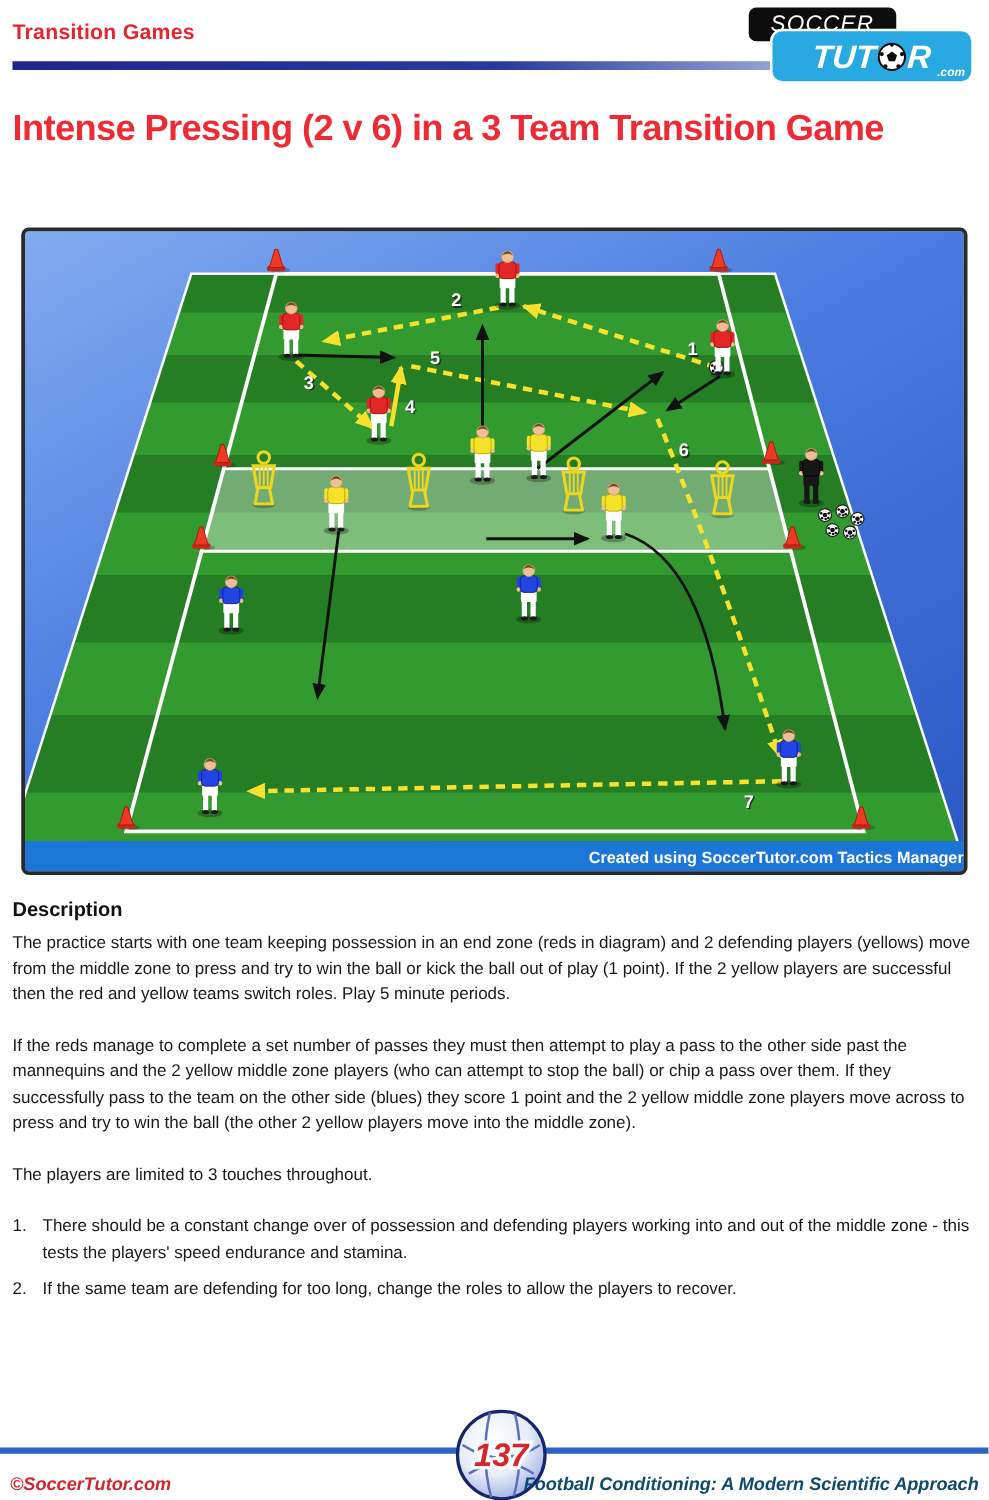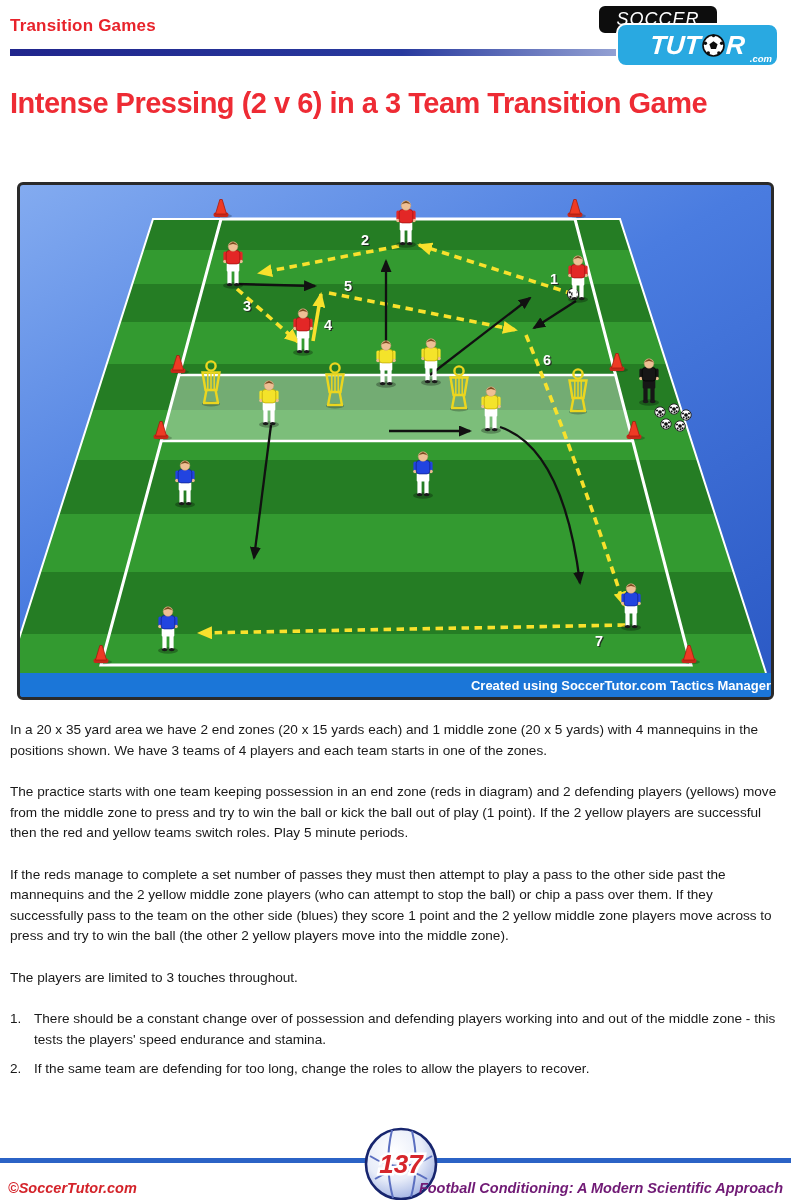--- a/index.html
+++ b/index.html
@@ -42,21 +42,21 @@
   ol.points{margin:6px 0 0 0;padding:0;list-style:none;font-size:13.6px;line-height:20.5px;}
   ol.points li{display:flex;margin-bottom:9px;}
   ol.points .num{width:24px;flex:none;}
 
   
   .footer-line{position:absolute;left:0;top:1158px;width:791px;height:5px;background:#2b63c6;}
   .footer-ball{position:absolute;left:362px;top:1124px;}
   .footer-left{position:absolute;left:8px;top:1180px;font-size:14.5px;font-weight:bold;
                font-style:italic;color:#d4232a;}
   .footer-right{position:absolute;right:8px;top:1180px;font-size:14.5px;font-weight:bold;
-                font-style:italic;color:#701a75;}
+                font-style:italic;color:#0c4a6e;}
 </style>
 </head>
 <body>
 
 <div class="page">
 
   <div class="section-label">Transition Games</div>
   <div class="header-rule"></div>
 
   <div class="logo">
@@ -493,21 +493,21 @@
           <text x="580.3" y="462.3" text-anchor="middle" font-size="14.5" font-weight="bold" fill="rgba(30,30,30,0.85)" font-family="&quot;Liberation Sans&quot;,sans-serif">7</text>
           <text x="579" y="461" text-anchor="middle" font-size="14.5" font-weight="bold" fill="#ffffff" font-family="&quot;Liberation Sans&quot;,sans-serif">7</text>
         </g>
       </svg>
     <div class="caption-band">
       <span>Created using SoccerTutor.com Tactics Manager</span>
     </div>
   </div>
 
   <div class="textblock">
-    <p>In a 20 x 35 yard area we have 2 end zones (20 x 15 yards each) and 1 middle zone (20 x 5 yards) with 4 mannequins in the positions shown. We have 3 teams of 4 players and each team starts in one of the zones.</p>
+    <h3>Description</h3>
     <p>The practice starts with one team keeping possession in an end zone (reds in diagram) and 2 defending players (yellows) move from the middle zone to press and try to win the ball or kick the ball out of play (1 point). If the 2 yellow players are successful then the red and yellow teams switch roles. Play 5 minute periods.</p>
     <p>If the reds manage to complete a set number of passes they must then attempt to play a pass to the other side past the mannequins and the 2 yellow middle zone players (who can attempt to stop the ball) or chip a pass over them. If they successfully pass to the team on the other side (blues) they score 1 point and the 2 yellow middle zone players move across to press and try to win the ball (the other 2 yellow players move into the middle zone).</p>
     <p>The players are limited to 3 touches throughout.</p>
     <ol class="points">
       <li>
         <span class="num">1.</span>
         <span>There should be a constant change over of possession and defending players working into and out of the middle zone - this tests the players' speed endurance and stamina.</span>
       </li>
       <li>
         <span class="num">2.</span>

